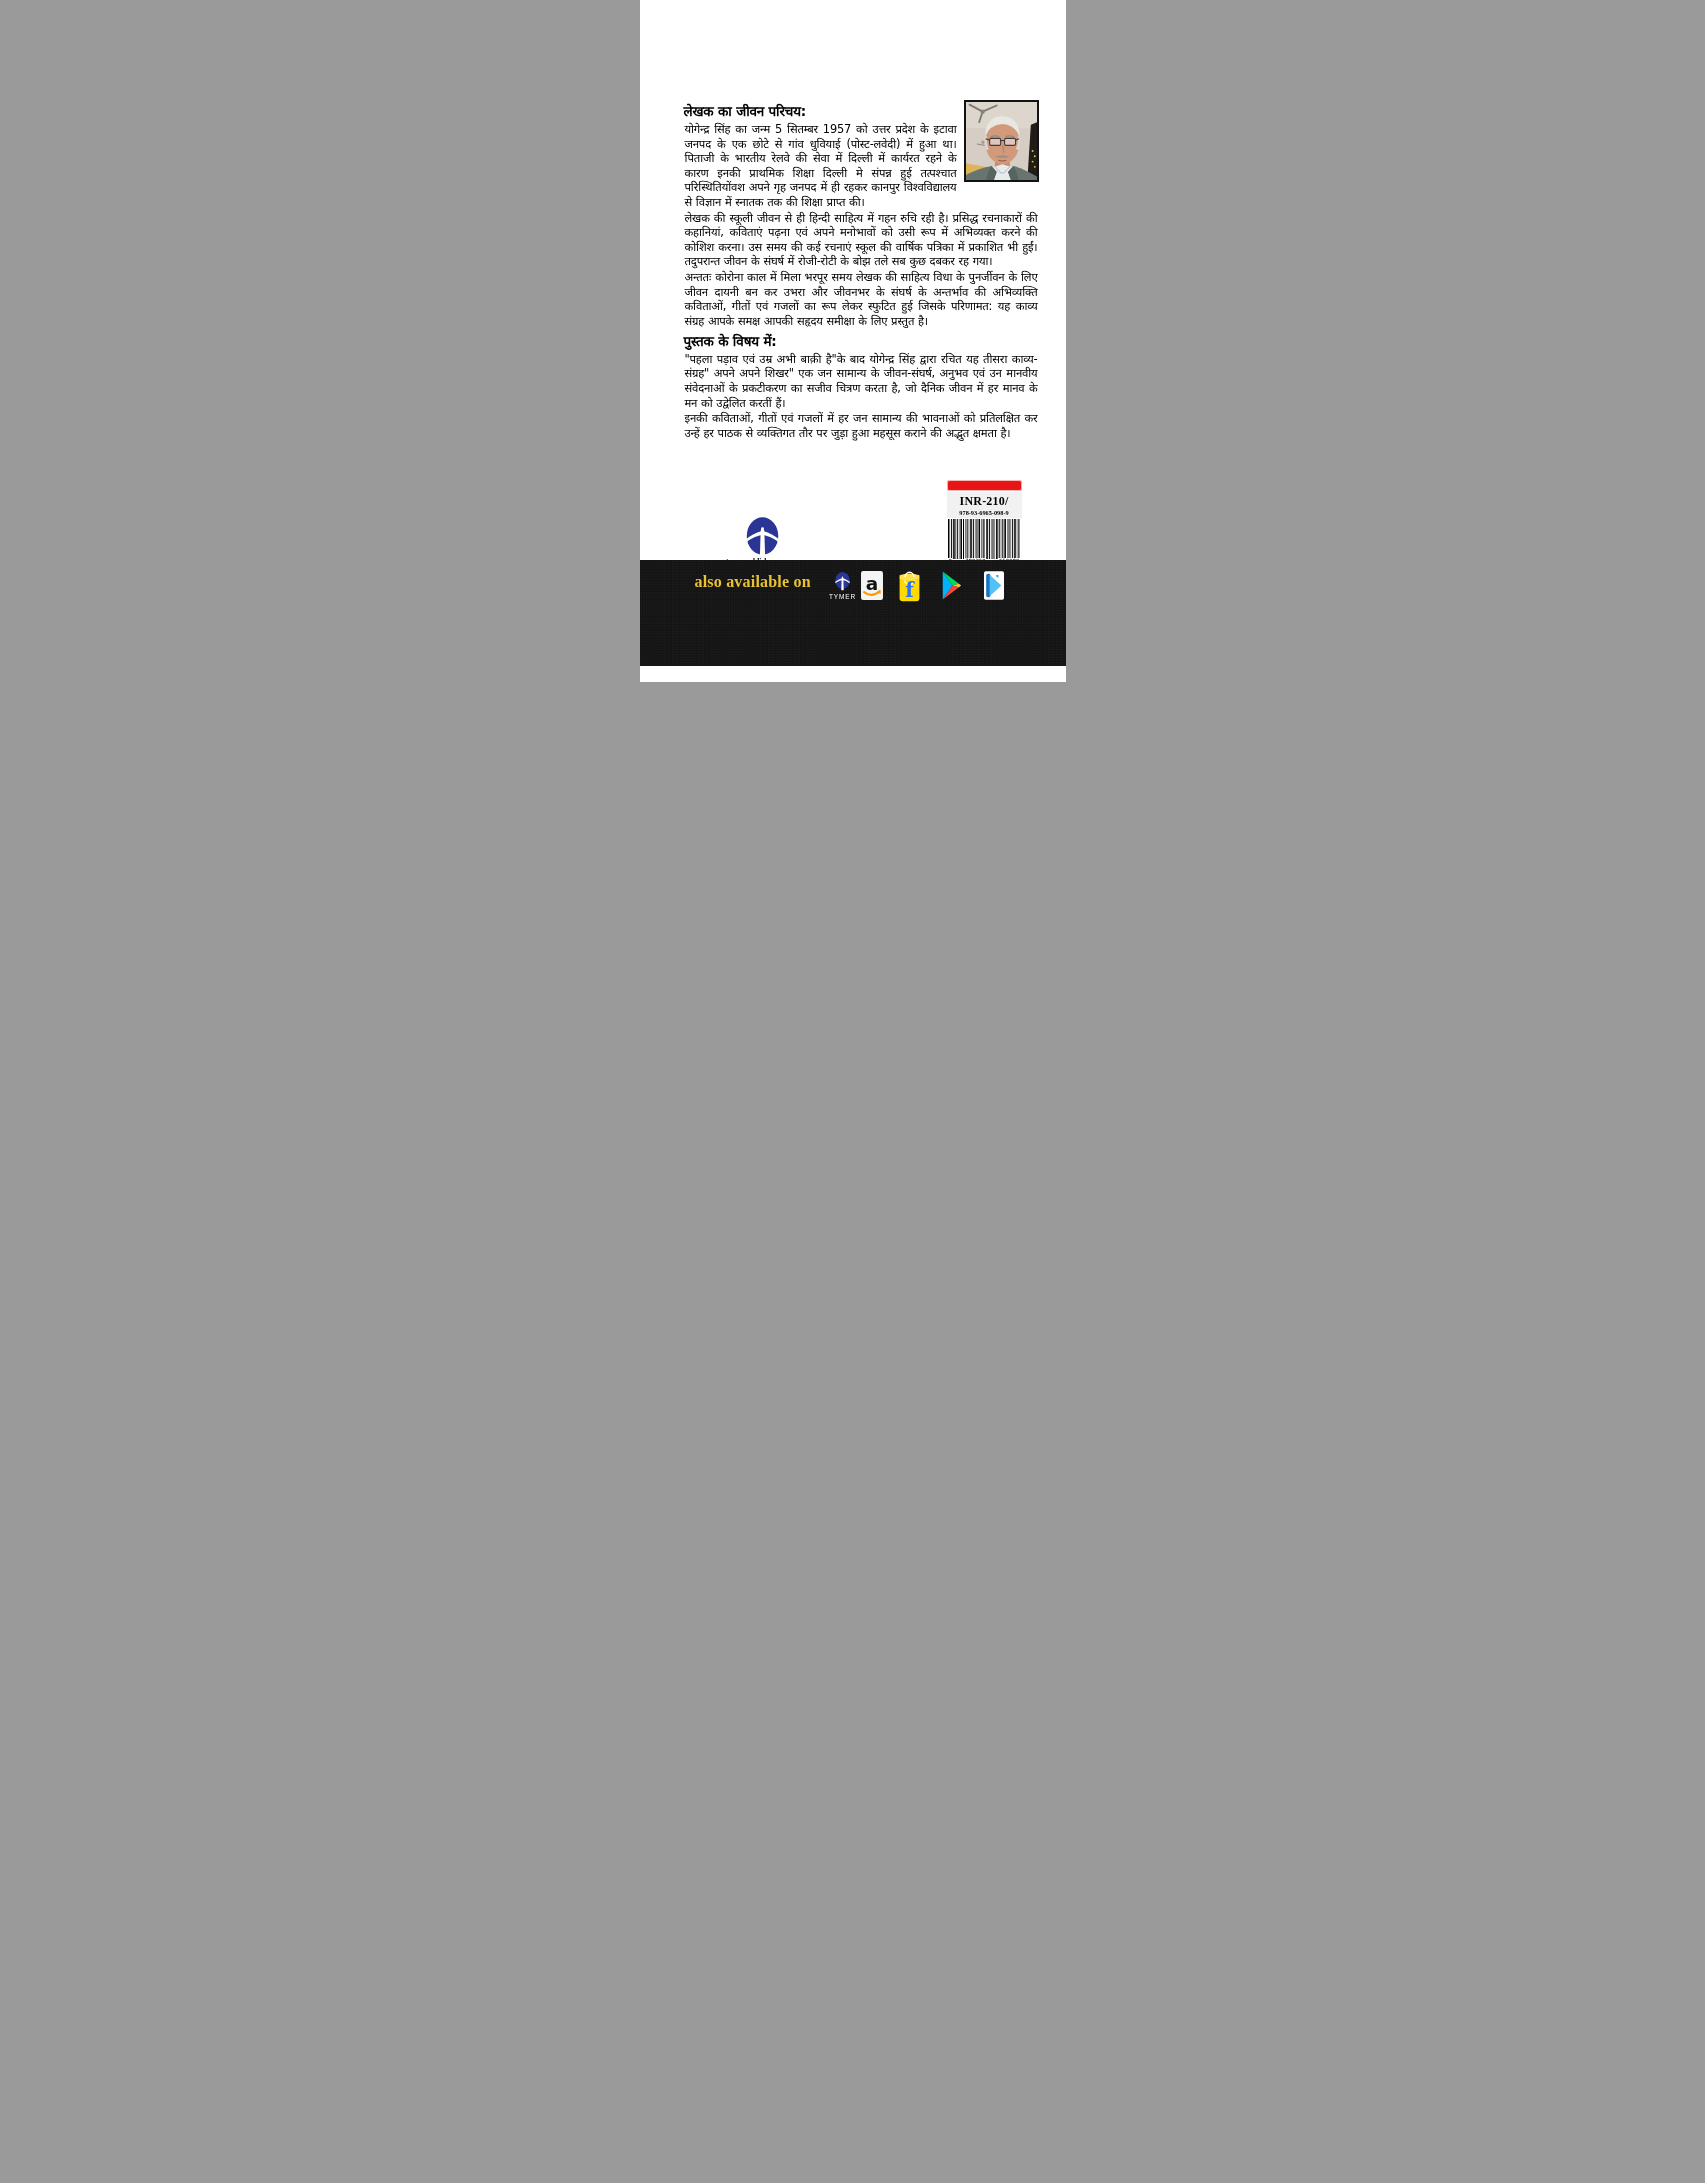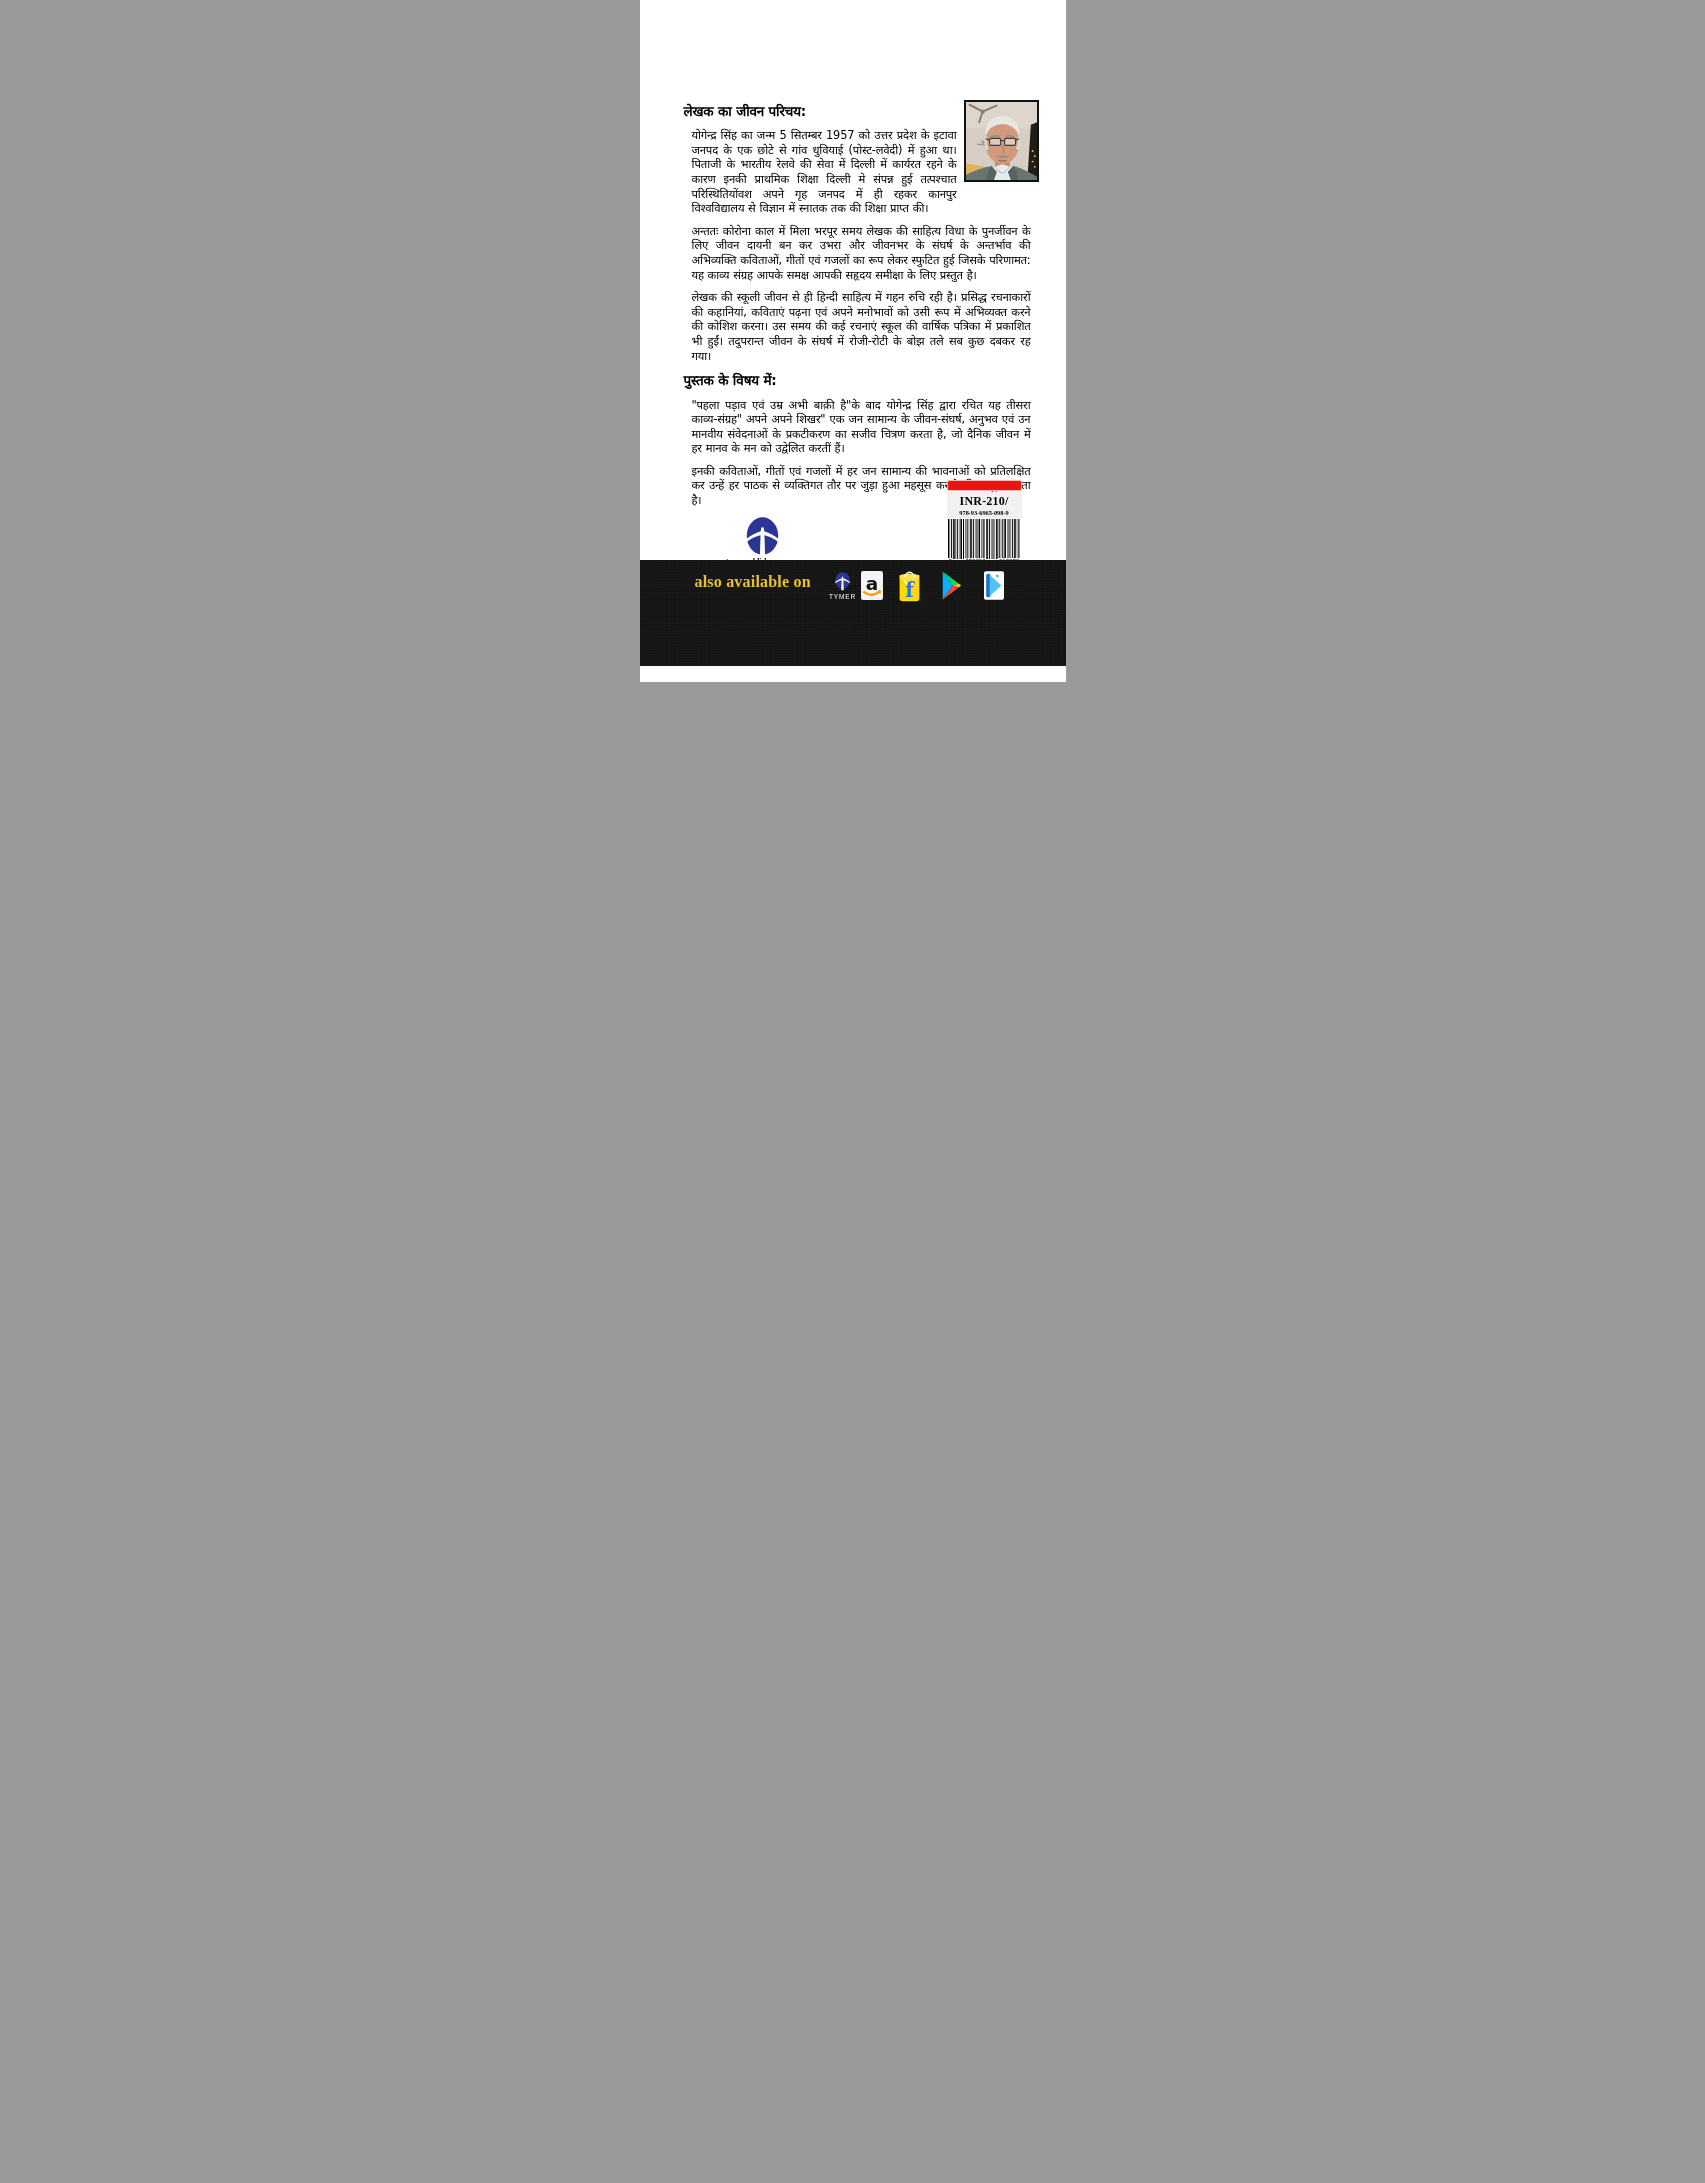--- a/index.html
+++ b/index.html
@@ -14,21 +14,21 @@
     float:right; width:75px; height:82px; margin:-1.7px 0 4.4px 7px;
     border:2.2px solid #121212; box-sizing:border-box; background:#d6cec4; overflow:hidden;
   }
   .photo-frame svg { display:block; width:100%; height:100%; }
   .sec-heading {
     font-size:13.5px; line-height:18.3px; font-weight:bold; margin:0 0 1.7px;
     letter-spacing:-0.2px;
   }
   .sec-heading.second { margin:3.5px 0 1.7px; }
   .body-par {
-    font-size:11.4px; line-height:14.6px; margin:8px; text-align:justify;
+    font-size:11.4px; line-height:14.6px; margin:1px; text-align:justify;
     letter-spacing:-0.2px; word-spacing:0.4px;
   }
   
   .barcode-block { position:absolute; left:307px; top:480px; width:75px; }
   .red-bar {
     height:11.4px; background:#e91515; border-radius:2.6px;
     box-shadow: inset 0 0 0 0.9px rgba(255,255,255,.7); margin-bottom:0.9px;
   }
   .label-area { background:#f1f1f1; text-align:center; padding:1.3px 0 1.7px; }
   .price-text { font-family:"Liberation Serif",serif; font-weight:bold; font-size:12px; letter-spacing:0.2px; }
@@ -129,22 +129,22 @@
 
         <path d="M0,178 L0,166 Q34,150 58,146 L70,160 L62,178 Z" fill="#68746e"></path>
         <path d="M162,178 L162,170 Q128,150 108,146 L96,160 L104,178 Z" fill="#68746e"></path>
         <path d="M58,146 L70,160 L64,178 L46,178 Q50,158 58,146 Z" fill="#576560"></path>
         <path d="M108,146 L96,160 L102,178 L120,178 Q116,158 108,146 Z" fill="#576560"></path>
       </svg>
     </div>
 
     <h1 class="sec-heading">लेखक का जीवन परिचय:</h1>
     <p class="body-par">योगेन्द्र सिंह का जन्म 5 सितम्बर 1957 को उत्तर प्रदेश के इटावा जनपद के एक छोटे से गांव धुवियाई (पोस्ट-लवेदी) में हुआ था। पिताजी के भारतीय रेलवे की सेवा में दिल्ली में कार्यरत रहने के कारण इनकी प्राथमिक शिक्षा दिल्ली मे संपन्न हुई तत्पश्चात परिस्थितियोंवश अपने गृह जनपद में ही रहकर कानपुर विश्वविद्यालय से विज्ञान में स्नातक तक की शिक्षा प्राप्त की।</p>
+    <p class="body-par">लेखक की स्कूली जीवन से ही हिन्दी साहित्य में गहन रुचि रही है। प्रसिद्ध रचनाकारों की कहानियां, कविताएं पढ़ना एवं अपने मनोभावों को उसी रूप में अभिव्यक्त करने की कोशिश करना। उस समय की कई रचनाएं स्कूल की वार्षिक पत्रिका में प्रकाशित भी हुईं। तदुपरान्त जीवन के संघर्ष में रोजी-रोटी के बोझ तले सब कुछ दबकर रह गया।</p>
     <p class="body-par">अन्ततः कोरोना काल में मिला भरपूर समय लेखक की साहित्य विधा के पुनर्जीवन के लिए जीवन दायनी बन कर उभरा और जीवनभर के संघर्ष के अन्तर्भाव की अभिव्यक्ति कविताओं, गीतों एवं गजलों का रूप लेकर स्फुटित हुई जिसके परिणामत: यह काव्य संग्रह आपके समक्ष आपकी सहृदय समीक्षा के लिए प्रस्तुत है।</p>
-    <p class="body-par">लेखक की स्कूली जीवन से ही हिन्दी साहित्य में गहन रुचि रही है। प्रसिद्ध रचनाकारों की कहानियां, कविताएं पढ़ना एवं अपने मनोभावों को उसी रूप में अभिव्यक्त करने की कोशिश करना। उस समय की कई रचनाएं स्कूल की वार्षिक पत्रिका में प्रकाशित भी हुईं। तदुपरान्त जीवन के संघर्ष में रोजी-रोटी के बोझ तले सब कुछ दबकर रह गया।</p>
 
     <h2 class="sec-heading second">पुस्तक के विषय में:</h2>
     <p class="body-par">"पहला पड़ाव एवं उम्र अभी बाक़ी है"के बाद योगेन्द्र सिंह द्वारा रचित यह तीसरा काव्य-संग्रह" अपने अपने शिखर" एक जन सामान्य के जीवन-संघर्ष, अनुभव एवं उन मानवीय संवेदनाओं के प्रकटीकरण का सजीव चित्रण करता है, जो दैनिक जीवन में हर मानव के मन को उद्वेलित करतीं हैं।</p>
     <p class="body-par">इनकी कविताओं, गीतों एवं गजलों में हर जन सामान्य की भावनाओं को प्रतिलक्षित कर उन्हें हर पाठक से व्यक्तिगत तौर पर जुड़ा हुआ महसूस कराने की अद्भुत क्षमता है।</p>
   </div>
 
   <div class="barcode-block">
     <div class="red-bar"></div>
     <div class="label-area">
       <div class="price-text">INR-210/</div>

